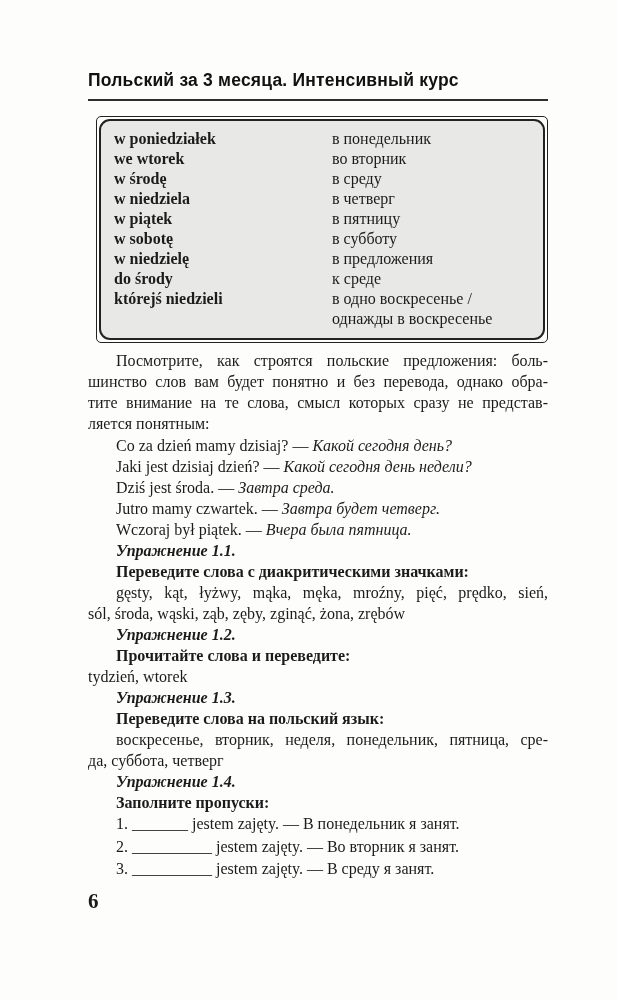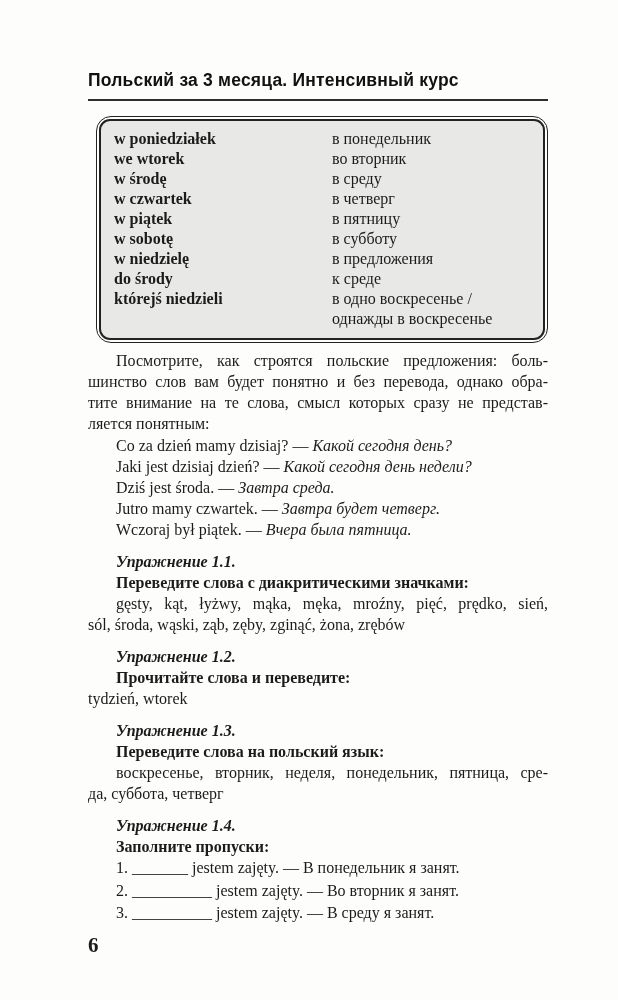--- a/index.html
+++ b/index.html
@@ -31,41 +31,41 @@
     border-top:2px solid #2e2e2e;
     height:0;
   }
   
   .vocab-box {
     box-sizing:border-box;
     margin-top:15px;
     margin-left:8px;
     width:452px;
     border:1.5px solid #222;
-    border-radius:15px;
+    border-radius:5px;
     padding:2px;
     background:transparent;
   }
   .vocab-inner {
     border:2.5px solid #222;
     border-radius:11px;
     background:#e8e8e6;
     padding:8px 12px 9px 13px;
   }
   .vrow { display:flex; line-height:20px; }
   .vrow .pl { width:218px; font-weight:700; flex:none; }
   .vrow .ru { flex:1; white-space:pre-line; }
   .intro { margin-top:7px; line-height:21px; }
   .stretch { text-align:justify; text-align-last:justify; }
   .ind { text-indent:28px; }
   .examples { margin-top:1px; line-height:21px; }
   .ex-line { margin-left:28px; }
   .sep { white-space:pre; }
   .ru-it { font-style:italic; }
-  .exercise { margin-top:11px; line-height:21px; }
+  .exercise { line-height:21px; }
   .ex-title { font-weight:700; font-style:italic; margin-left:28px; }
   .ex-task { font-weight:700; margin-left:28px; }
   .fill-item { margin-left:28px; line-height:22.5px; }
   .folio {
     margin-top:8px;
     font-weight:700;
     font-size:21px;
   }
 </style>
 </head>
@@ -85,21 +85,21 @@
         </div>
         <div class="vrow">
           <span class="pl">we wtorek</span>
           <span class="ru">во вторник</span>
         </div>
         <div class="vrow">
           <span class="pl">w środę</span>
           <span class="ru">в среду</span>
         </div>
         <div class="vrow">
-          <span class="pl">w czwartek</span>
+          <span class="pl">w niedziela</span>
           <span class="ru">в четверг</span>
         </div>
         <div class="vrow">
           <span class="pl">w piątek</span>
           <span class="ru">в пятницу</span>
         </div>
         <div class="vrow">
           <span class="pl">w sobotę</span>
           <span class="ru">в субботу</span>
         </div>

